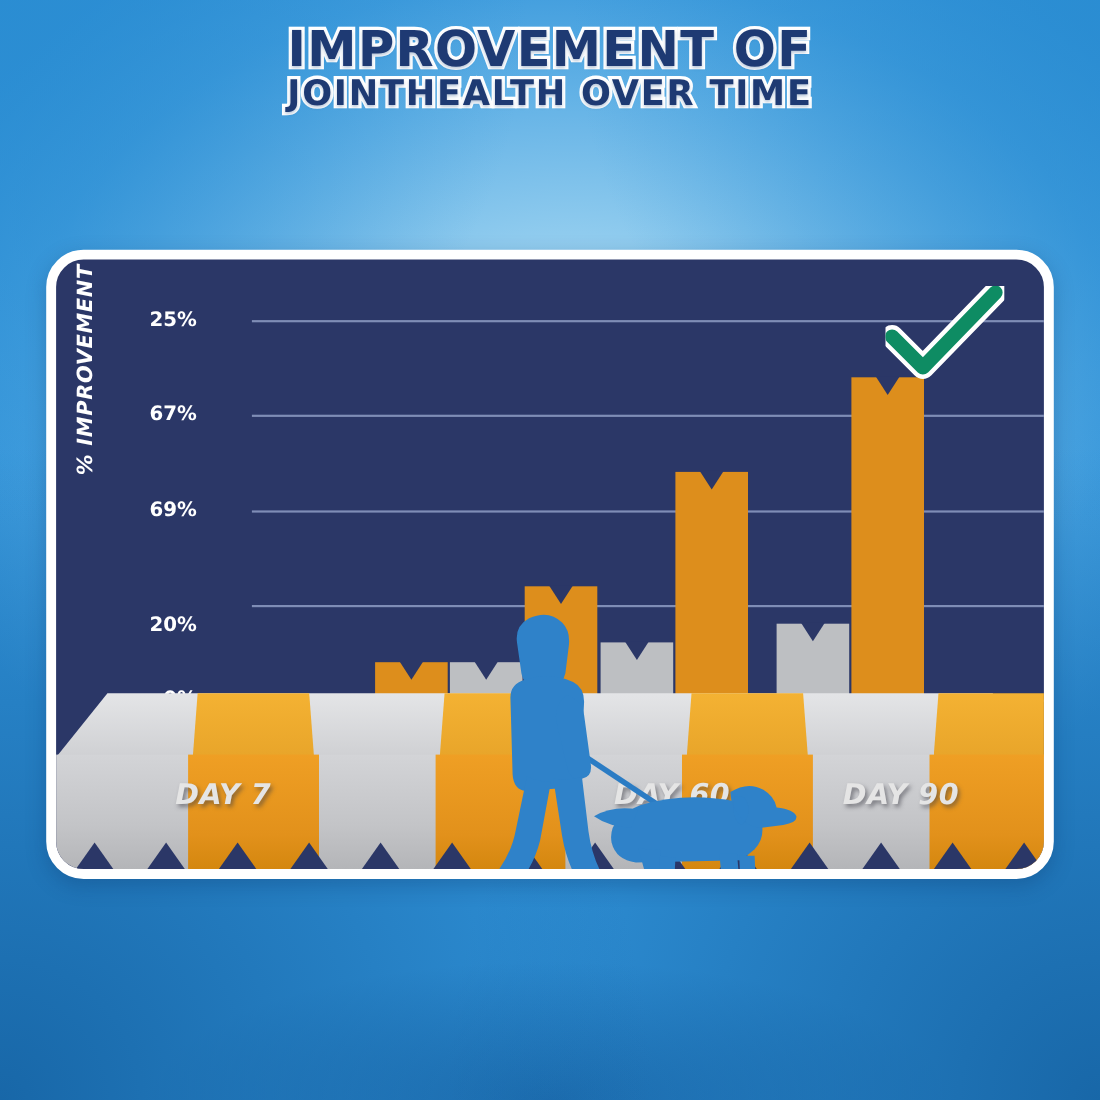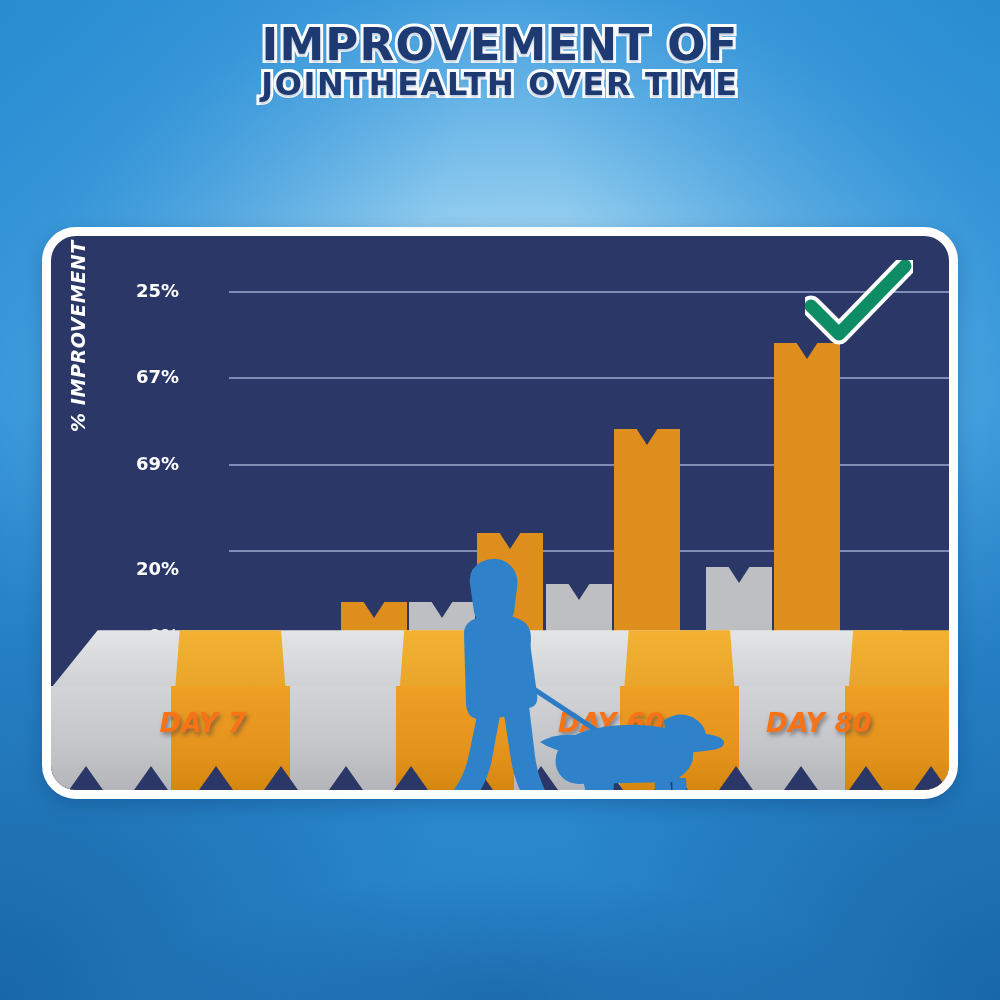--- a/index.html
+++ b/index.html
@@ -146,21 +146,21 @@
     width: 0; height: 0;
     border-left: 17px solid transparent;
     border-right: 17px solid transparent;
     border-bottom: 24px solid #2b3767;
   }
   .day-label {
     position: absolute;
     top: 78px;
     width: 160px;
     text-align: center;
-    color: #f97316;
+    color: #e5e5e5;
     font-family: "DejaVu Sans", sans-serif;
     font-weight: 700; font-style: italic;
     font-size: 26px;
     letter-spacing: .5px;
     text-shadow: 2px 3px 4px rgba(60,60,70,.55);
   }
 
   
   .checkmark { position: absolute; right: 36px; top: 24px; width: 108px; height: 86px; }
 
@@ -253,21 +253,21 @@
             <div class="snotch" style="left: 473px;"></div>
             <div class="snotch" style="left: 538px;"></div>
             <div class="snotch" style="left: 603px;"></div>
             <div class="snotch" style="left: 668px;"></div>
             <div class="snotch" style="left: 733px;"></div>
             <div class="snotch" style="left: 798px;"></div>
             <div class="snotch" style="left: 863px;"></div>
           </div>
       <div class="day-label" style="left: 72px;">DAY 7</div>
           <div class="day-label" style="left: 480px;">DAY 60</div>
-          <div class="day-label" style="left: 688px;">DAY 80</div>
+          <div class="day-label" style="left: 688px;">DAY 90</div>
         </div>
 
       <div class="checkmark">
         <svg viewBox="0 0 108 86" width="108" height="86">
           <path d="M6 46 L34 74 L100 6" fill="none" stroke="#ffffff" stroke-width="21" stroke-linecap="round" stroke-linejoin="round"></path>
           <path d="M6 46 L34 74 L100 6" fill="none" stroke="#0e8c63" stroke-width="13" stroke-linecap="round" stroke-linejoin="round"></path>
         </svg>
       </div>
 
       <div class="leash">

